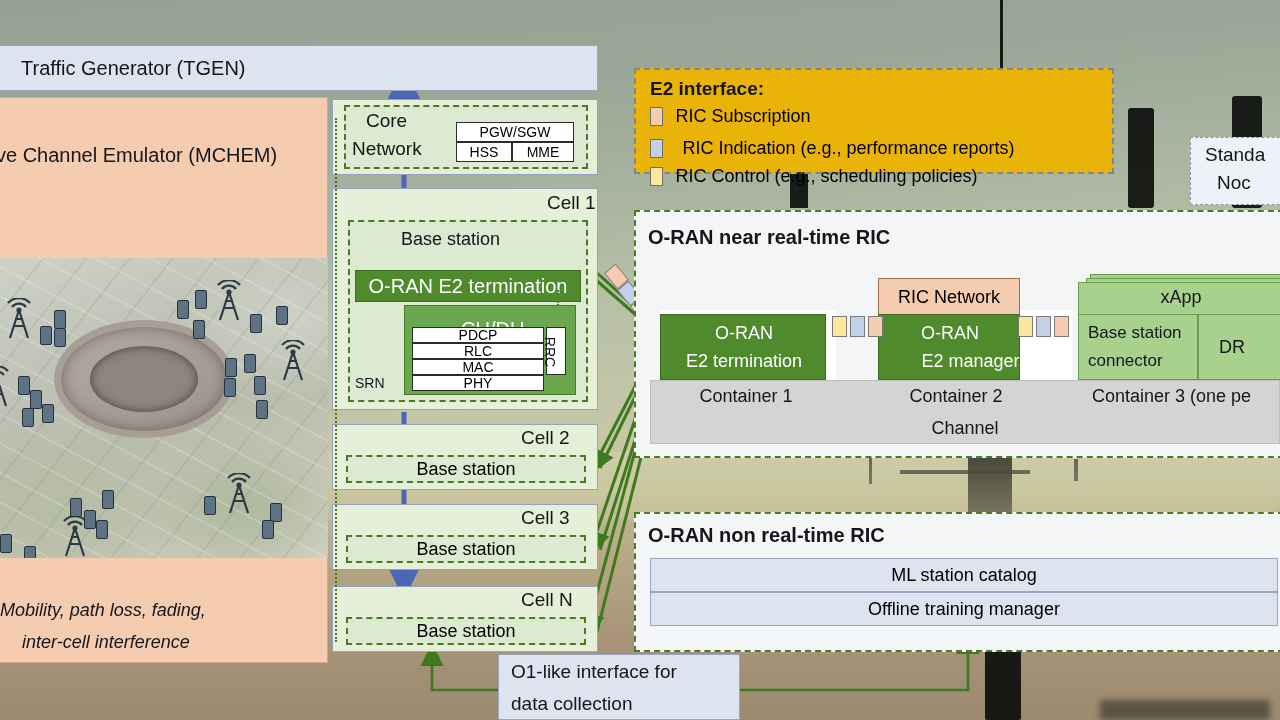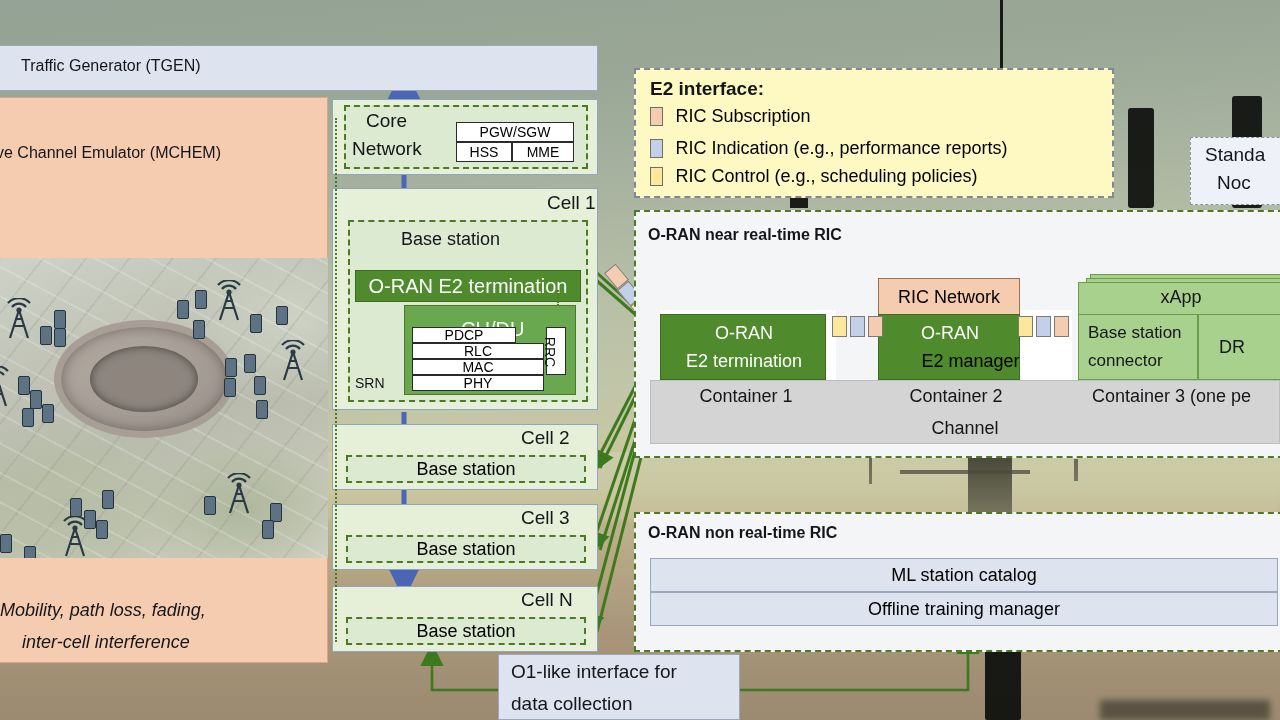--- a/index.html
+++ b/index.html
@@ -44,21 +44,21 @@
   .white { background:#ffffff; border:1px solid #2b2b2b; }
   .grey { background:#d4d4d4; border:1px solid #bdbdbd; }
 
   .lbl {
     position:absolute; white-space:nowrap;
     color:#14161a;
   }
   .ctr { display:flex; align-items:center; justify-content:center; text-align:center; }
 
   
-  .t20 { font-size:16px; }
+  .t20 { font-size:20px; }
   .t19 { font-size:19px; }
   .t18 { font-size:18px; }
   .t17 { font-size:17px; }
   .t16 { font-size:20px;margin-top:12px; }
   .t14 { font-size:14px; }
   .bold { font-weight:bold; }
   .ital { font-style:italic; }
 
   
   .sw { width:13px; height:19px; border:1px solid #6e6e6e; display:inline-block; vertical-align:-4px; }
@@ -265,21 +265,21 @@
 
 <div class="box cellbox" style="left:332px;top:188px;width:266px;height:222px;"></div>
 <div class="lbl t19" style="left:547px;top:192px;">Cell 1</div>
 <div class="box dashgreen" style="left:348px;top:220px;width:240px;height:182px;"></div>
 <div class="lbl t18" style="left:401px;top:229px;">Base station</div>
 <div class="box dkgreen ctr t16" style="left:355px;top:258px;width:226px;height:32px;">O-RAN  E2 termination</div>
 <div class="lbl t14" style="left:355px;top:375px;">SRN</div>
 
 <div class="box midgreen" style="left:404px;top:305px;width:172px;height:90px;"></div>
 <div class="lbl t16" style="left:461px;top:306px;color:#fff;">CU/DU</div>
-<div class="box white ctr t14" style="left:412px;top:327px;width:104px;height:16px;">PDCP</div>
+<div class="box white ctr t14" style="left:412px;top:327px;width:132px;height:16px;">PDCP</div>
 <div class="box white ctr t14" style="left:412px;top:343px;width:132px;height:16px;">RLC</div>
 <div class="box white ctr t14" style="left:412px;top:359px;width:132px;height:16px;">MAC</div>
 <div class="box white ctr t14" style="left:412px;top:375px;width:132px;height:16px;">PHY</div>
 <div class="box white" style="left:546px;top:327px;width:20px;height:48px;">
   <div class="lbl t14" style="left:3px;top:24px;transform:translate(-50%,-50%) rotate(90deg);transform-origin:center;white-space:nowrap;">RRC</div>
 </div>
 
 <div style="position:absolute;left:557px;top:290px;width:0;height:16px;border-left:2px dotted #4c7a22;"></div>
 
 <div class="box cellbox" style="left:332px;top:424px;width:266px;height:66px;"></div>
@@ -293,29 +293,29 @@
 <div class="box cellbox" style="left:332px;top:586px;width:266px;height:66px;"></div>
 <div class="lbl t19" style="left:521px;top:589px;">Cell N</div>
 <div class="box dashgreen ctr t18" style="left:346px;top:617px;width:240px;height:28px;">Base station</div>
 
 <div style="position:absolute;left:335px;top:118px;width:0;height:524px;border-left:2px dotted #4c7a22;"></div>
 
 <div class="tok" style="left:609px;top:266px;background:#f6ccb0;transform:rotate(-40deg);"></div>
 <div class="tok" style="left:622px;top:283px;background:#c2d0e8;transform:rotate(-40deg);"></div>
 <div class="tok" style="left:635px;top:299px;background:#fde79a;transform:rotate(-40deg);"></div>
 
-<div class="box" style="left:634px;top:68px;width:480px;height:130px;background:#fef9c3;border:2px dashed #7f8795;">
+<div class="box" style="left:634px;top:68px;width:480px;height:106px;background:#eab308;border:2px dashed #7f8795;">
   <div class="lbl t19 bold" style="left:14px;top:8px;">E2 interface:</div>
   <div style="position:absolute;left:14px;top:36px;">
     <span class="sw sw-sub"></span>
     <span class="t18" style="margin-left:8px;">RIC Subscription</span>
   </div>
   <div style="position:absolute;left:14px;top:68px;">
     <span class="sw sw-ind"></span>
-    <span class="t18" style="margin-left:8px;">RIC Indication (e.g., performance reports)</span>
+    <span class="t18" style="margin-left:15px;">RIC Indication (e.g., performance reports)</span>
   </div>
   <div style="position:absolute;left:14px;top:96px;text-align:right;">
     <span class="sw sw-ctl"></span>
     <span class="t18" style="margin-left:8px;">RIC Control (e.g., scheduling policies)</span>
   </div>
 </div>
 
 <div class="box" style="left:1190px;top:137px;width:110px;height:68px;background:#eef1f7;border:1px dashed #8a93a3;">
   <div class="lbl t19" style="left:14px;top:6px;">Standa</div>
   <div class="lbl t19" style="left:26px;top:34px;">Noc</div>
@@ -335,21 +335,21 @@
 
 <div class="box dkgreen" style="left:660px;top:314px;width:166px;height:66px;">
   <div class="lbl t18 ctr" style="left:0;top:8px;width:166px;color:#fff;">O-RAN</div>
   <div class="lbl t18 ctr" style="left:0;top:36px;width:166px;color:#fff;">E2 termination</div>
 </div>
 
 <div class="box peach ctr t18" style="left:878px;top:278px;width:142px;height:38px;border:1px solid #9c6f4e;">RIC Network</div>
 
 <div class="box dkgreen" style="left:878px;top:314px;width:142px;height:66px;">
   <div class="lbl t18 ctr" style="left:0;top:8px;width:142px;color:#fff;">O-RAN</div>
-  <div class="lbl t18 ctr" style="left:0;top:36px;width:142px;color:#000000;padding-left:41px;">E2 manager</div>
+  <div class="lbl t18 ctr" style="left:0;top:36px;width:142px;color:#ffffff;padding-left:41px;">E2 manager</div>
 </div>
 
 <div class="box ltgreen" style="left:1090px;top:274px;width:200px;height:104px;"></div>
 <div class="box ltgreen" style="left:1086px;top:278px;width:200px;height:102px;"></div>
 <div class="box ltgreen" style="left:1078px;top:282px;width:206px;height:98px;"></div>
 <div class="lbl t18 ctr" style="left:1078px;top:287px;width:206px;">xApp</div>
 <div class="box ltgreen" style="left:1078px;top:314px;width:120px;height:66px;">
   <div class="lbl t17" style="left:9px;top:8px;">Base station</div>
   <div class="lbl t17" style="left:9px;top:36px;">connector</div>
 </div>

